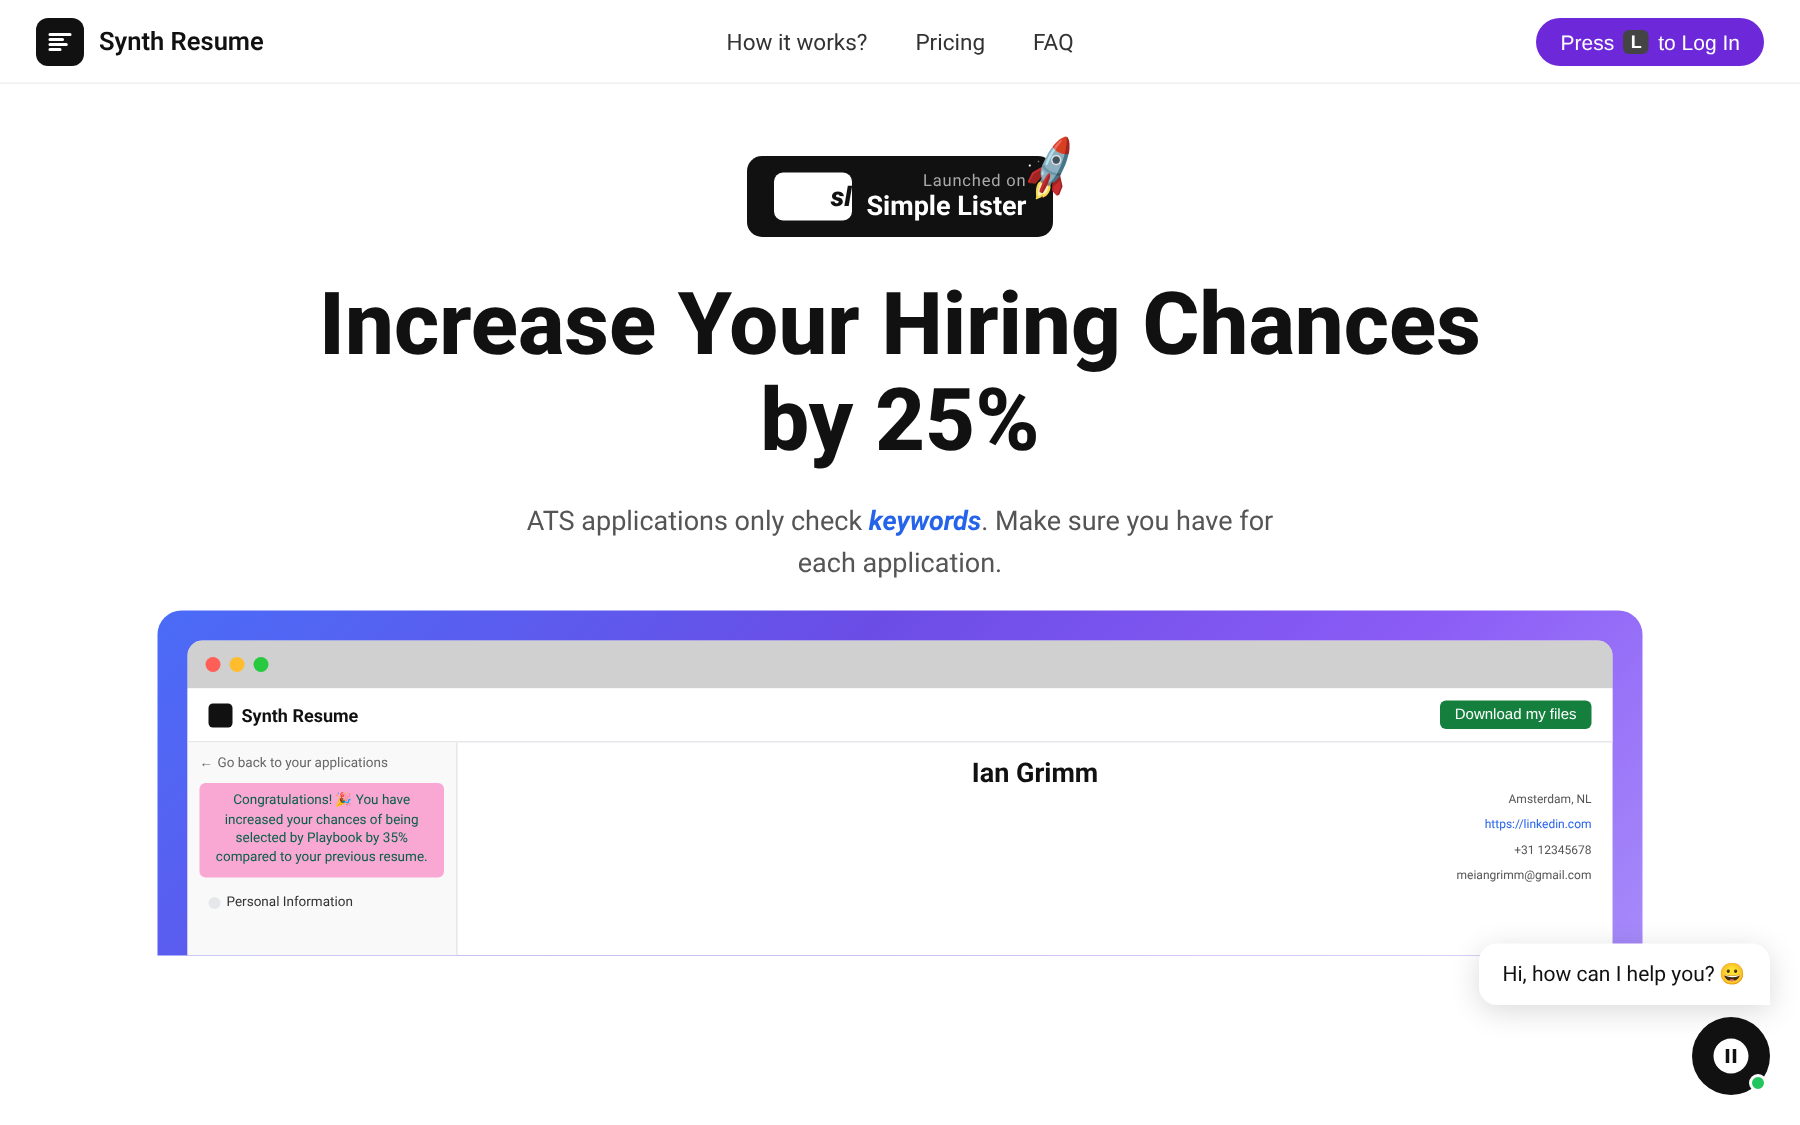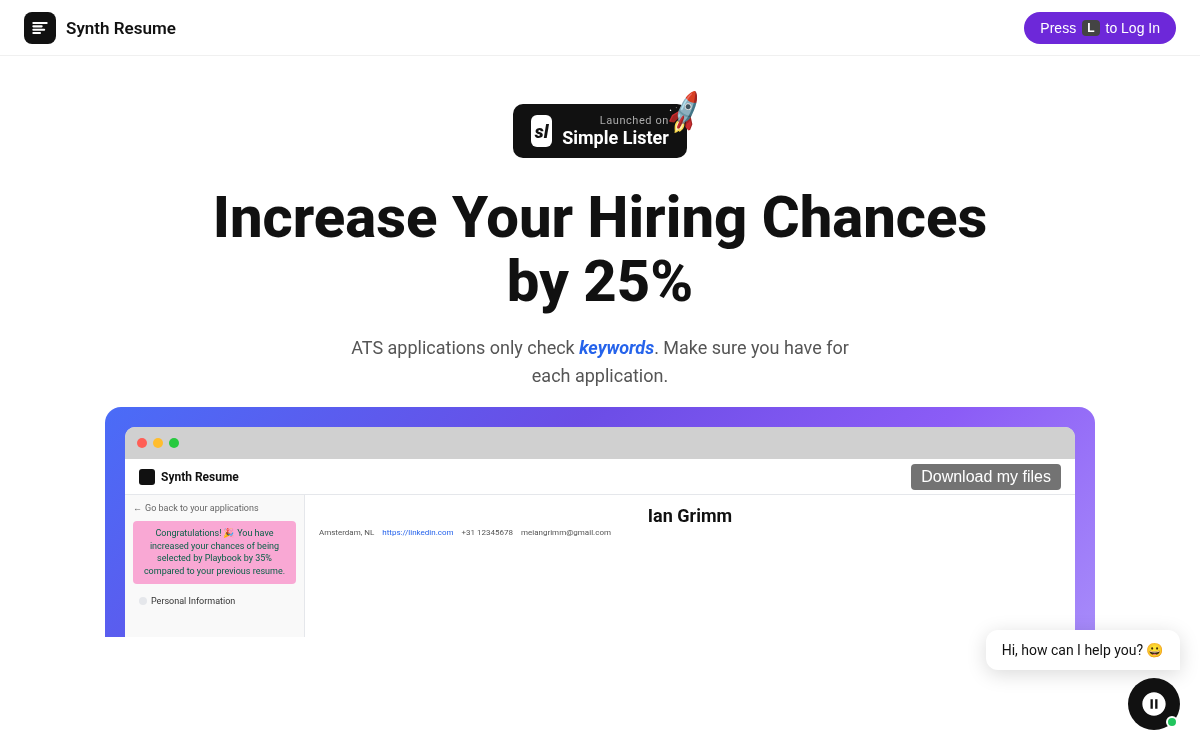--- a/index.html
+++ b/index.html
@@ -107,25 +107,25 @@
       display: flex;
       align-items: center;
       gap: 10px;
       margin-bottom: 28px;
       position: relative;
     }
 
     .sl-logo {
       background: #fff;
       border-radius: 6px;
-      width: 21px;
+      width: 52px;
       height: 32px;
       display: flex;
       align-items: center;
-      justify-content: center;
+      justify-content: flex-end;
     }
 
     .sl-logo-inner {
       font-size: 18px;
       font-weight: 900;
       color: #111;
       font-style: italic;
     }
 
     .launched-text {
@@ -259,26 +259,26 @@
     }
 
     .inner-brand-icon {
       width: 16px;
       height: 16px;
       background: #111;
       border-radius: 3px;
     }
 
     .inner-download-btn {
-      background: #737373;
+      background: #15803d;
       color: #fff;
       border: none;
       border-radius: 4px;
       padding: 4px 10px;
-      font-size: 16px;
+      font-size: 10px;
       cursor: pointer;
     }
 
     .inner-content {
       display: flex;
       flex: 1;
     }
 
     .inner-sidebar {
       width: 180px;
@@ -335,20 +335,21 @@
       color: #111;
       margin-bottom: 2px;
     }
 
     .resume-contact {
       font-size: 8px;
       color: #555;
       display: flex;
       gap: 8px;
       align-items: flex-end;
+      flex-direction: column;
     }
 
     .contact-link {
       color: #2563eb;
     }
 
     
     .chat-widget {
       position: fixed;
       bottom: 20px;
@@ -405,20 +406,25 @@
 <nav class="navbar">
   <div class="navbar-brand">
     <div class="brand-icon">
       <svg viewBox="0 0 24 24">
         <path d="M4 6h16M4 10h10M4 14h13M4 18h8" stroke="#fff" stroke-width="2.5" stroke-linecap="round" fill="none"></path>
       </svg>
     </div>
     <span class="brand-name">Synth Resume</span>
   </div>
 
+  <div class="navbar-links">
+    <a class="nav-link">How it works?</a>
+    <a class="nav-link">Pricing</a>
+    <a class="nav-link">FAQ</a>
+  </div>
 
   <button class="login-btn">
     <span>Press</span>
     <span class="kbd">L</span>
     <span>to Log In</span>
   </button>
 </nav>
 
 <section class="hero">
   <div class="launched-badge">

